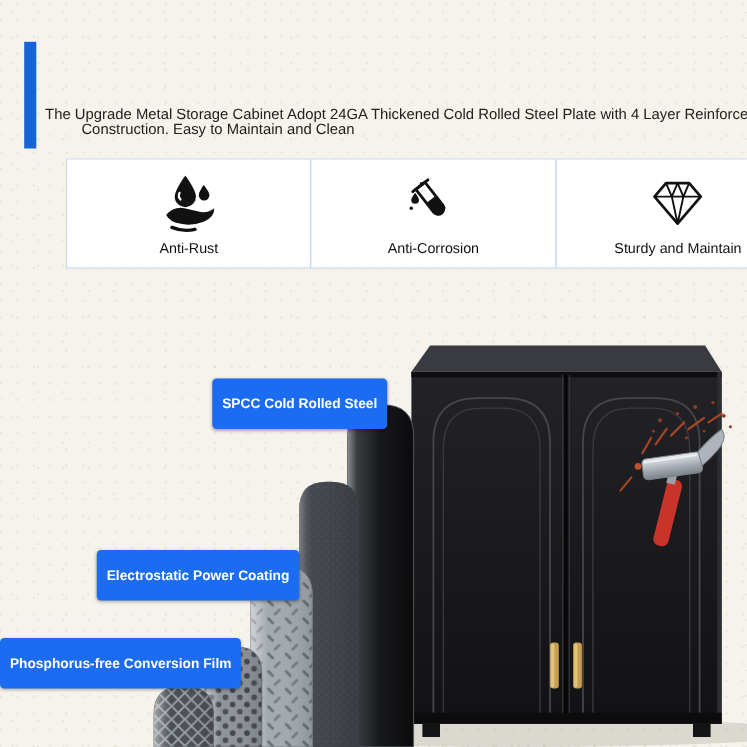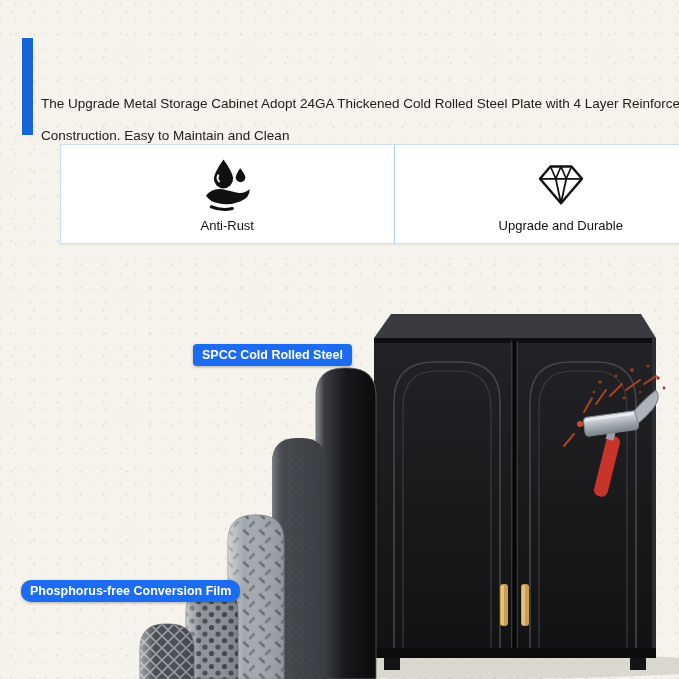--- a/index.html
+++ b/index.html
@@ -18,47 +18,47 @@
 
   .accent-bar{ position:absolute; left:22px; top:38px; width:11px; height:97px; background:#1565d8; }
 
   .page-title{
     position:absolute; left:41px; top:30px;
     font-size:41px; font-weight:bold; color:#0b0b0b; letter-spacing:.5px;
     -webkit-text-stroke:1px #0b0b0b;
   }
   .desc{ position:absolute; left:41px; color:#202020; font-size:13.5px; line-height:19px; }
   .desc1{ top:94px; width:638px; white-space:nowrap; overflow:hidden; }
-  .desc2{ top:126px; }
+  .desc2{ top:108px;margin-left:33px; }
 
   .features{
     position:absolute; left:60px; top:144px; width:668px; height:100px;
     background:#ffffff; border:1px solid #c9ddf3; display:flex;
     box-shadow:0 1px 2px rgba(0,0,0,.05);
   }
   .feature{
     flex:1; position:relative; display:flex; flex-direction:column;
     align-items:center; justify-content:flex-end; padding-bottom:10px;
     border-right:1px solid #aecdf0;
   }
   .feature:last-child{ border-right:none; }
   .feature .icn{ position:absolute; top:11px; left:50%; transform:translateX(-50%); width:56px; height:56px; }
   .feature .flabel{ font-size:13px; color:#101010; }
 
   .illustration{ position:absolute; left:0; top:0; width:679px; height:679px; }
 
   .pill{
     position:absolute; background:#1b6cf0; color:#ffffff;
-    font-size:12.5px; font-weight:bold; padding:4px 9px; border-radius:4px;
+    font-size:12.5px; font-weight:bold; padding:16px 9px; border-radius:4px;
     box-shadow:0 1px 3px rgba(0,0,0,.3); white-space:nowrap; z-index:3;
   }
   .pill1{ left:193px; top:344px; }
   .pill2{ left:130px; top:410px; }
   .pill3{ left:88px;  top:500px; }
-  .pill4{ left:21px;  top:580px;border-radius:10px; }
+  .pill4{ left:0;  top:580px; }
 </style>
 </head>
 <body>
 
 <div class="canvas">
 
   <div class="accent-bar"></div>
   <p class="desc desc1">The Upgrade Metal Storage Cabinet Adopt 24GA Thickened Cold Rolled Steel Plate with 4 Layer Reinforced</p>
   <p class="desc desc2">Construction. Easy to Maintain and Clean</p>
 
@@ -70,32 +70,47 @@
           <path d="M28 4 C28 4 17 19 17 26 a11 11 0 0 0 22 0 C39 19 28 4 28 4 Z" fill="#111"></path>
           <path d="M22 22 q-2 4 1 7" stroke="#fff" stroke-width="2.2" fill="none" stroke-linecap="round"></path>
           <path d="M47 14 C47 14 42 21 42 24.5 a5.5 5.5 0 0 0 11 0 C53 21 47 14 47 14 Z" fill="#111"></path>
           <path d="M8 45 Q16 36 27 38 L44 42 Q52 43 58 38 Q58 48 47 52 Q34 57 22 54 Q12 52 8 45 Z" fill="#111"></path>
           <path d="M14 58 Q26 63 38 60" stroke="#111" stroke-width="3.5" fill="none" stroke-linecap="round"></path>
         </svg>
       </span>
       <span class="flabel">Anti-Rust</span>
     </div>
 
+    <div class="feature">
+      <span class="icn">
+        <svg viewBox="0 0 64 64" width="56" height="56">
+          <g transform="rotate(-38 32 32)">
+            <path d="M26 10 h12 v30 a6 6 0 0 1 -12 0 Z" fill="none" stroke="#111" stroke-width="3"></path>
+            <path d="M26 28 h12 v12 a6 6 0 0 1 -12 0 Z" fill="#111"></path>
+            <line x1="22" y1="10" x2="42" y2="10" stroke="#111" stroke-width="3" stroke-linecap="round"></line>
+          </g>
+          <path d="M13 22 C13 22 9 27 9 29.5 a4 4 0 0 0 8 0 C17 27 13 22 13 22 Z" fill="#111"></path>
+          <circle cx="20" cy="13" r="2.2" fill="#111"></circle>
+          <circle cx="9" cy="38" r="1.8" fill="#111"></circle>
+        </svg>
+      </span>
+      <span class="flabel">Anti-Corrosion</span>
+    </div>
 
 
     <div class="feature">
       <span class="icn">
         <svg viewBox="0 0 64 64" width="56" height="56">
           <g fill="none" stroke="#111" stroke-linejoin="round">
             <polygon points="20,12 44,12 56,26 32,54 8,26" stroke-width="2.8"></polygon>
             <path d="M8 26 h48 M20 12 l6 14 l6 -14 l6 14 l6 -14 M26 26 l6 28 l6 -28" stroke-width="2"></path>
           </g>
         </svg>
       </span>
-      <span class="flabel">Upgrade and Durable</span>
+      <span class="flabel">Sturdy and Maintain</span>
     </div>
 
   </div>
 
   <svg class="illustration" viewBox="0 0 679 679">
     <defs>
       <linearGradient id="slab1g" x1="0" y1="0" x2="1" y2="0">
         <stop offset="0" stop-color="#888c92"></stop>
         <stop offset="0.14" stop-color="#3a3c40"></stop>
         <stop offset="0.5" stop-color="#17181a"></stop>
@@ -222,15 +237,16 @@
         <circle cx="658" cy="378" r="1.7"></circle>
         <circle cx="594" cy="392" r="1.3"></circle>
         <circle cx="624" cy="398" r="1.5"></circle>
         <circle cx="640" cy="392" r="1.2"></circle>
         <circle cx="664" cy="388" r="1.4"></circle>
       </g>
     </g>
   </svg>
 
   <div class="pill pill1">SPCC Cold Rolled Steel</div>
+  <div class="pill pill3">Electrostatic Power Coating</div>
   <div class="pill pill4">Phosphorus-free Conversion Film</div>
 
 </div>
 
 </body></html>

